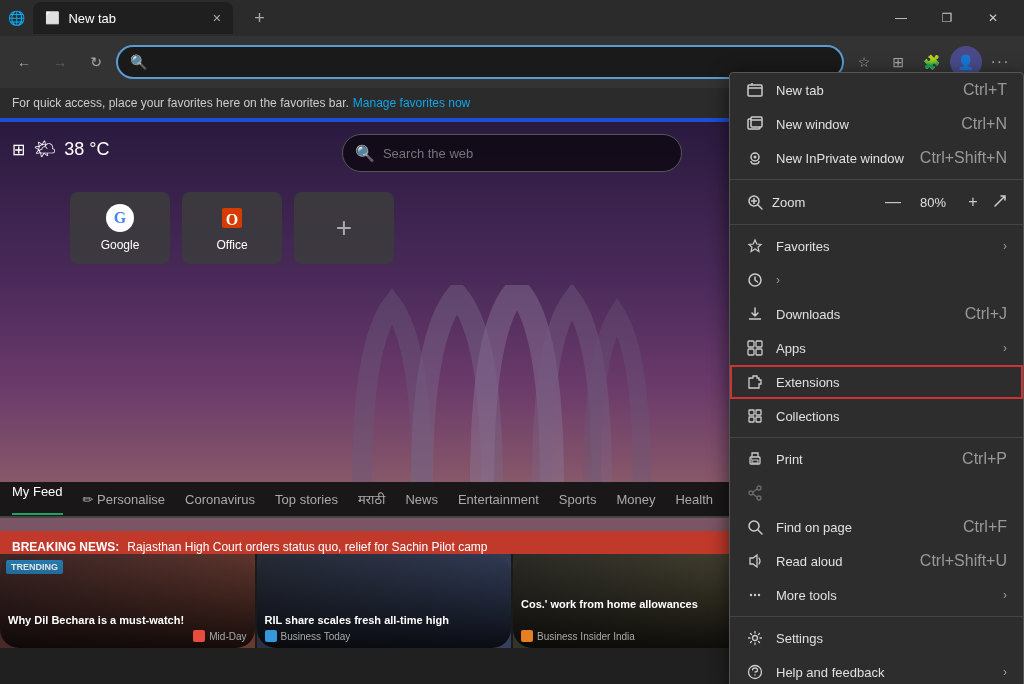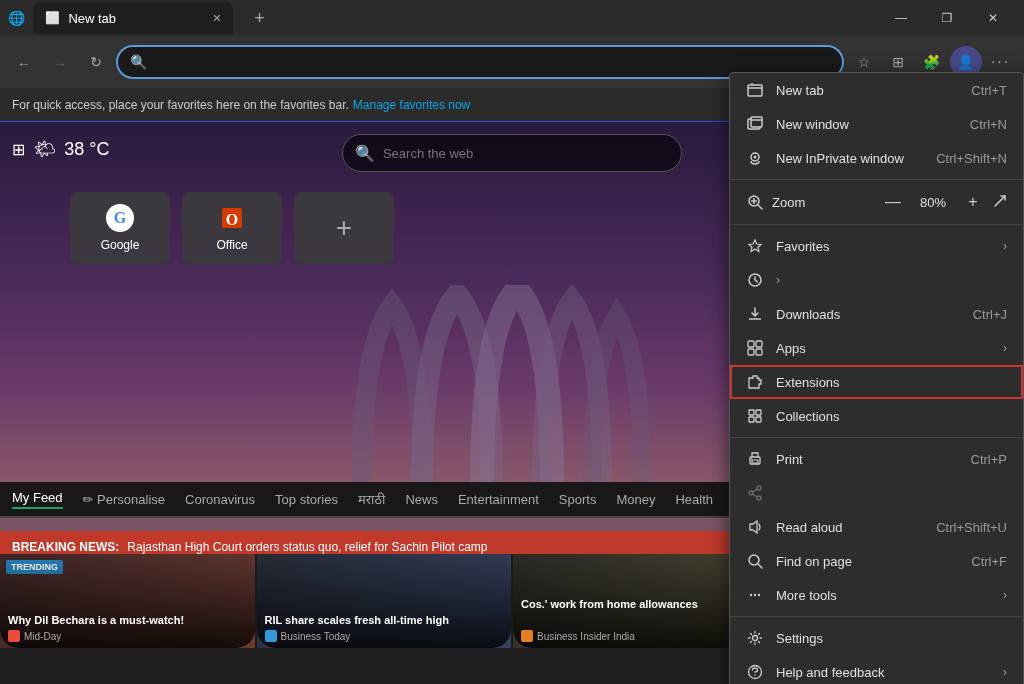--- a/index.html
+++ b/index.html
@@ -95,21 +95,21 @@
 
     
     .favorites-bar {
       background: #2b2b2b;
       height: 34px;
       display: flex;
       align-items: center;
       padding: 0 12px;
       font-size: 12px;
       color: #ccc;
-      border-bottom: 1px solid #1d4ed8;
+      border-bottom: 4px solid #1d4ed8;
     }
     .favorites-bar a { color: #0ea5e9; text-decoration: none; margin-left: 4px; }
 
     
     .main-content {
       position: relative;
       width: 100%;
       height: calc(684px - 36px - 36px - 52px - 34px);
       overflow: hidden;
     }
@@ -215,21 +215,21 @@
       display: flex;
       align-items: center;
       padding: 0 12px;
       gap: 20px;
       font-size: 13px;
       color: #aaa;
       border-bottom: 2px solid #444;
       overflow: hidden;
     }
     .feed-tab { cursor: pointer; white-space: nowrap; }
-    .feed-tab.active { color: #fff; border-bottom: 2px solid #1da462; padding-bottom: 2px; }
+    .feed-tab.active { color: #fff; border-bottom: 2px solid #1da462; padding-bottom: 14px; }
 
     
     .breaking-news {
       position: absolute;
       bottom: 85px;
       left: 0; right: 0;
       background: #c0392b;
       height: 32px;
       display: flex;
       align-items: center;
@@ -314,21 +314,21 @@
       outline: 2px solid #cc3333;
       outline-offset: -2px;
     }
     .menu-item.disabled { opacity: 0.4; cursor: default; }
     .menu-icon {
       width: 18px; height: 18px;
       display: flex; align-items: center; justify-content: center;
       font-size: 14px; flex-shrink: 0; color: #ccc;
     }
     .menu-label { flex: 1; }
-    .menu-shortcut { color: #999; font-size: 13px; }
+    .menu-shortcut { color: #999; font-size: 16px; }
     .menu-arrow { color: #999; font-size: 12px; }
     .menu-divider { height: 1px; background: #444; margin: 4px 0; }
     .zoom-control {
       display: flex;
       align-items: center;
       padding: 6px 16px;
       color: #e0e0e0;
       font-size: 13px;
       gap: 8px;
     }
@@ -446,21 +446,21 @@
   <div class="breaking-news">
     <span class="breaking-label">BREAKING NEWS:</span>
     <span>Rajasthan High Court orders status quo, relief for Sachin Pilot camp</span>
   </div>
 
   <div class="news-cards">
     <div class="news-card" style="background: linear-gradient(135deg, #3a2525 0%, #6a3a30 100%);">
       <div class="trending-badge">TRENDING</div>
       <div class="news-card-overlay">
         <div class="news-card-title">Why Dil Bechara is a must-watch!</div>
-        <div style="display:flex;align-items:center;gap:4px;margin-top:2px;">
+        <div style="display:flex;align-items:center;gap:4px;margin-top:2px;justify-content:flex-end;">
           <span style="width:12px;height:12px;background:#e74c3c;border-radius:2px;display:inline-block;"></span>
           <span class="news-card-source">Mid-Day</span>
         </div>
       </div>
     </div>
     <div class="news-card" style="background: linear-gradient(135deg, #252a35 0%, #354060 100%);">
       <div class="news-card-overlay">
         <div class="news-card-title">RIL share scales fresh all-time high</div>
         <div style="display:flex;align-items:center;gap:4px;margin-top:2px;">
           <span style="width:12px;height:12px;background:#3498db;border-radius:2px;display:inline-block;"></span>
@@ -645,37 +645,37 @@
             <circle cx="4" cy="8" r="2" stroke="#ccc" stroke-width="1.3"></circle>
             <line x1="6" y1="7" x2="10" y2="4" stroke="#ccc" stroke-width="1.3"></line>
             <line x1="6" y1="9" x2="10" y2="12" stroke="#ccc" stroke-width="1.3"></line>
           </svg>
       </span>
     </div>
 
     <div class="menu-item">
       <span class="menu-icon">
         <svg width="16" height="16" viewBox="0 0 16 16" fill="none">
+            <circle cx="7" cy="7" r="5" stroke="#ccc" stroke-width="1.5"></circle>
+            <line x1="11" y1="11" x2="15" y2="15" stroke="#ccc" stroke-width="1.5" stroke-linecap="round"></line>
+          </svg>
+      </span>
+      <span class="menu-label">Find on page</span>
+      <span class="menu-shortcut">Ctrl+F</span>
+    </div>
+
+    <div class="menu-item">
+      <span class="menu-icon">
+        <svg width="16" height="16" viewBox="0 0 16 16" fill="none">
             <path d="M3 5 L3 11 L6 11 L10 14 L10 2 L6 5 Z" stroke="#ccc" stroke-width="1.3" fill="none"></path>
             <path d="M12 5 Q14 8 12 11" stroke="#ccc" stroke-width="1.3" fill="none" stroke-linecap="round"></path>
           </svg>
       </span>
       <span class="menu-label">Read aloud</span>
       <span class="menu-shortcut">Ctrl+Shift+U</span>
-    </div>
-
-    <div class="menu-item">
-      <span class="menu-icon">
-        <svg width="16" height="16" viewBox="0 0 16 16" fill="none">
-            <circle cx="7" cy="7" r="5" stroke="#ccc" stroke-width="1.5"></circle>
-            <line x1="11" y1="11" x2="15" y2="15" stroke="#ccc" stroke-width="1.5" stroke-linecap="round"></line>
-          </svg>
-      </span>
-      <span class="menu-label">Find on page</span>
-      <span class="menu-shortcut">Ctrl+F</span>
     </div>
 
     <div class="menu-item">
       <span class="menu-icon">
         <svg width="16" height="16" viewBox="0 0 16 16" fill="none">
             <circle cx="4" cy="8" r="1.2" fill="#ccc"></circle>
             <circle cx="8" cy="8" r="1.2" fill="#ccc"></circle>
             <circle cx="12" cy="8" r="1.2" fill="#ccc"></circle>
           </svg>
       </span>

